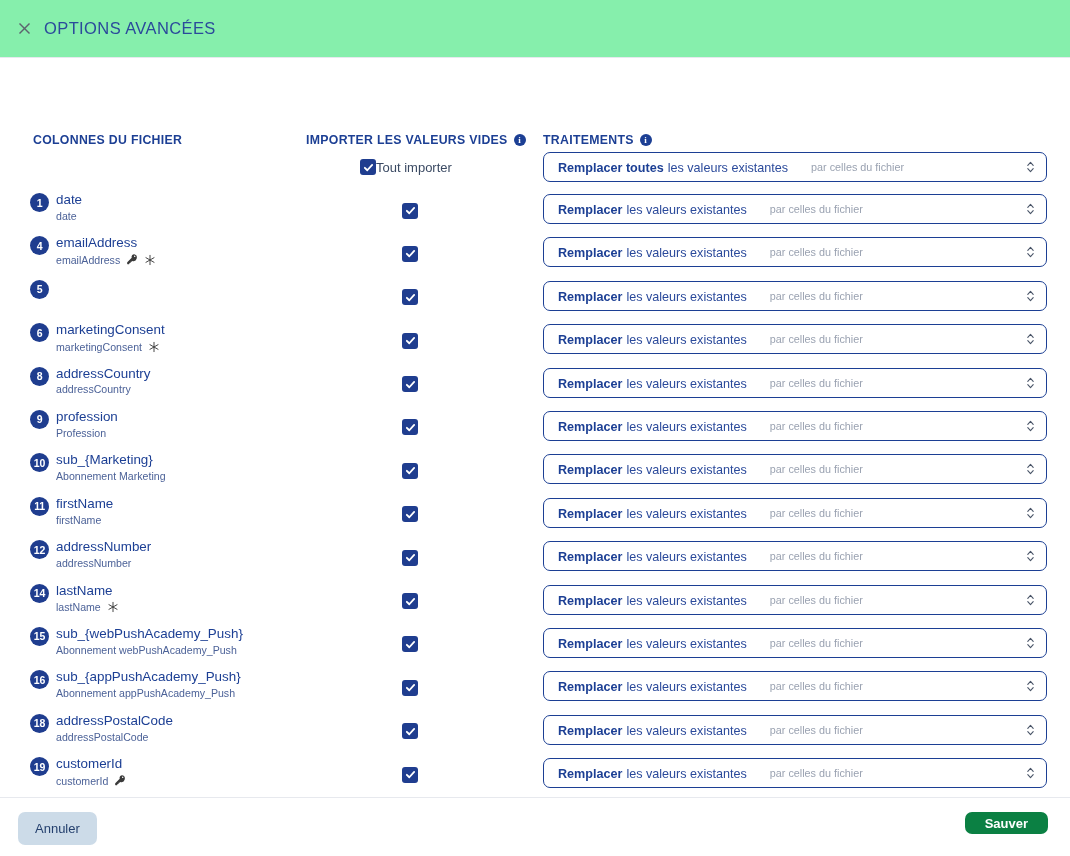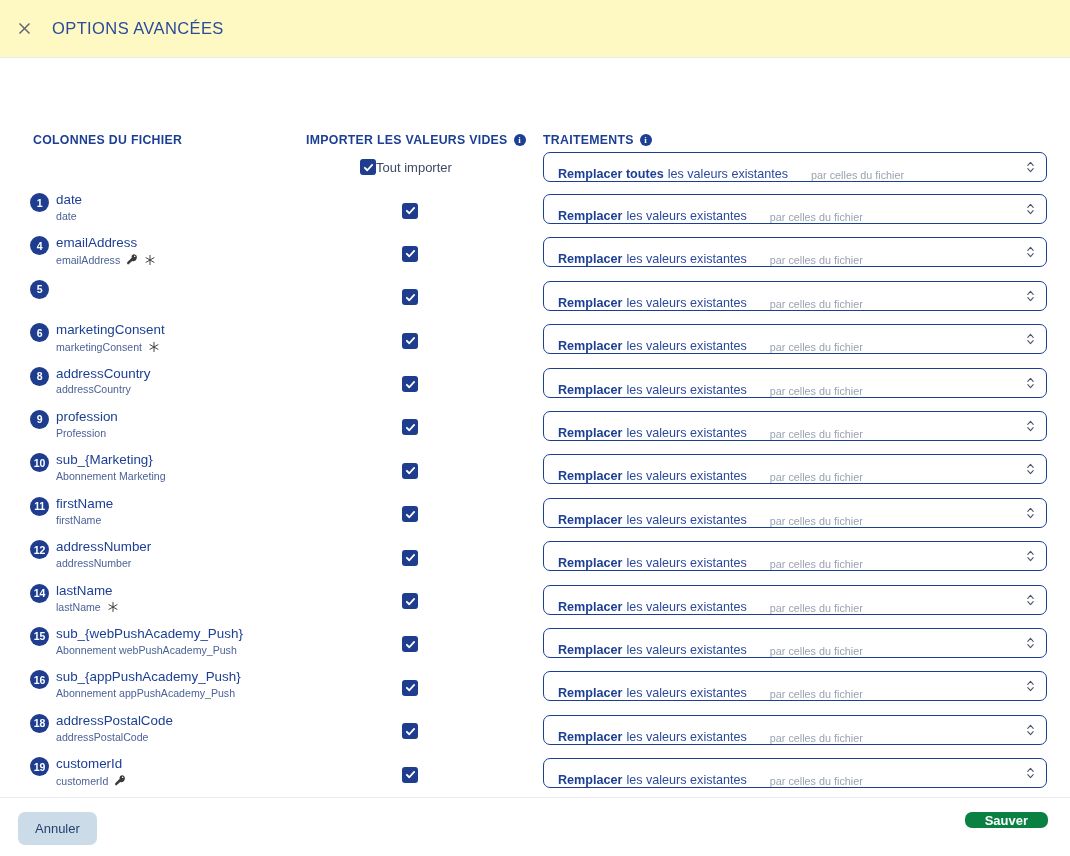--- a/index.html
+++ b/index.html
@@ -20,22 +20,21 @@
   }
 
   
   .topbar {
     position: absolute;
     top: 0; left: 0;
     width: 1070px; height: 58px;
     border-bottom: 1px solid #e7e9ee;
     display: flex;
     align-items: center;
-    background: #fef9c3;
-    gap: 8px;
+    background: #86efac;
   }
   .close-btn {
     margin-left: 13px;
     width: 22px; height: 22px;
     display: flex; align-items: center; justify-content: center;
     cursor: pointer;
     color: #5c636e;
   }
   .close-btn svg { display:block; }
   .modal-title {
@@ -203,22 +202,22 @@
   }
 
   
   .sel {
     position: relative;
     width: 504px; height: 30px;
     border: 1.3px solid #1c3f94;
     border-radius: 7px;
     background: #fff;
     display: flex;
-    align-items: flex-end;
-    padding: 0 26px 0 14px;
+    align-items: flex-start;
+    padding: 8px 26px 0 14px;
     cursor: pointer;
     overflow: hidden;
     white-space: nowrap;
   }
   .sel .s-strong {
     font-size: 12.6px;
     font-weight: bold;
     color: #1c3f94;
   }
   .sel .s-mid {
@@ -260,21 +259,21 @@
     border-radius: 7px;
     background: #ccdbe8;
     color: #24406e;
     font-size: 13px;
     font-family: "Liberation Sans", sans-serif;
     cursor: pointer;
   }
   .btn-save {
     position: absolute;
     right: 22px; top: 14px;
-    height: 16px;
+    height: 22px;
     padding: 0 20px;
     border: none;
     border-radius: 7px;
     background: #0b8043;
     color: #fff;
     font-size: 13px;
     font-weight: bold;
     font-family: "Liberation Sans", sans-serif;
     cursor: pointer;
   }

